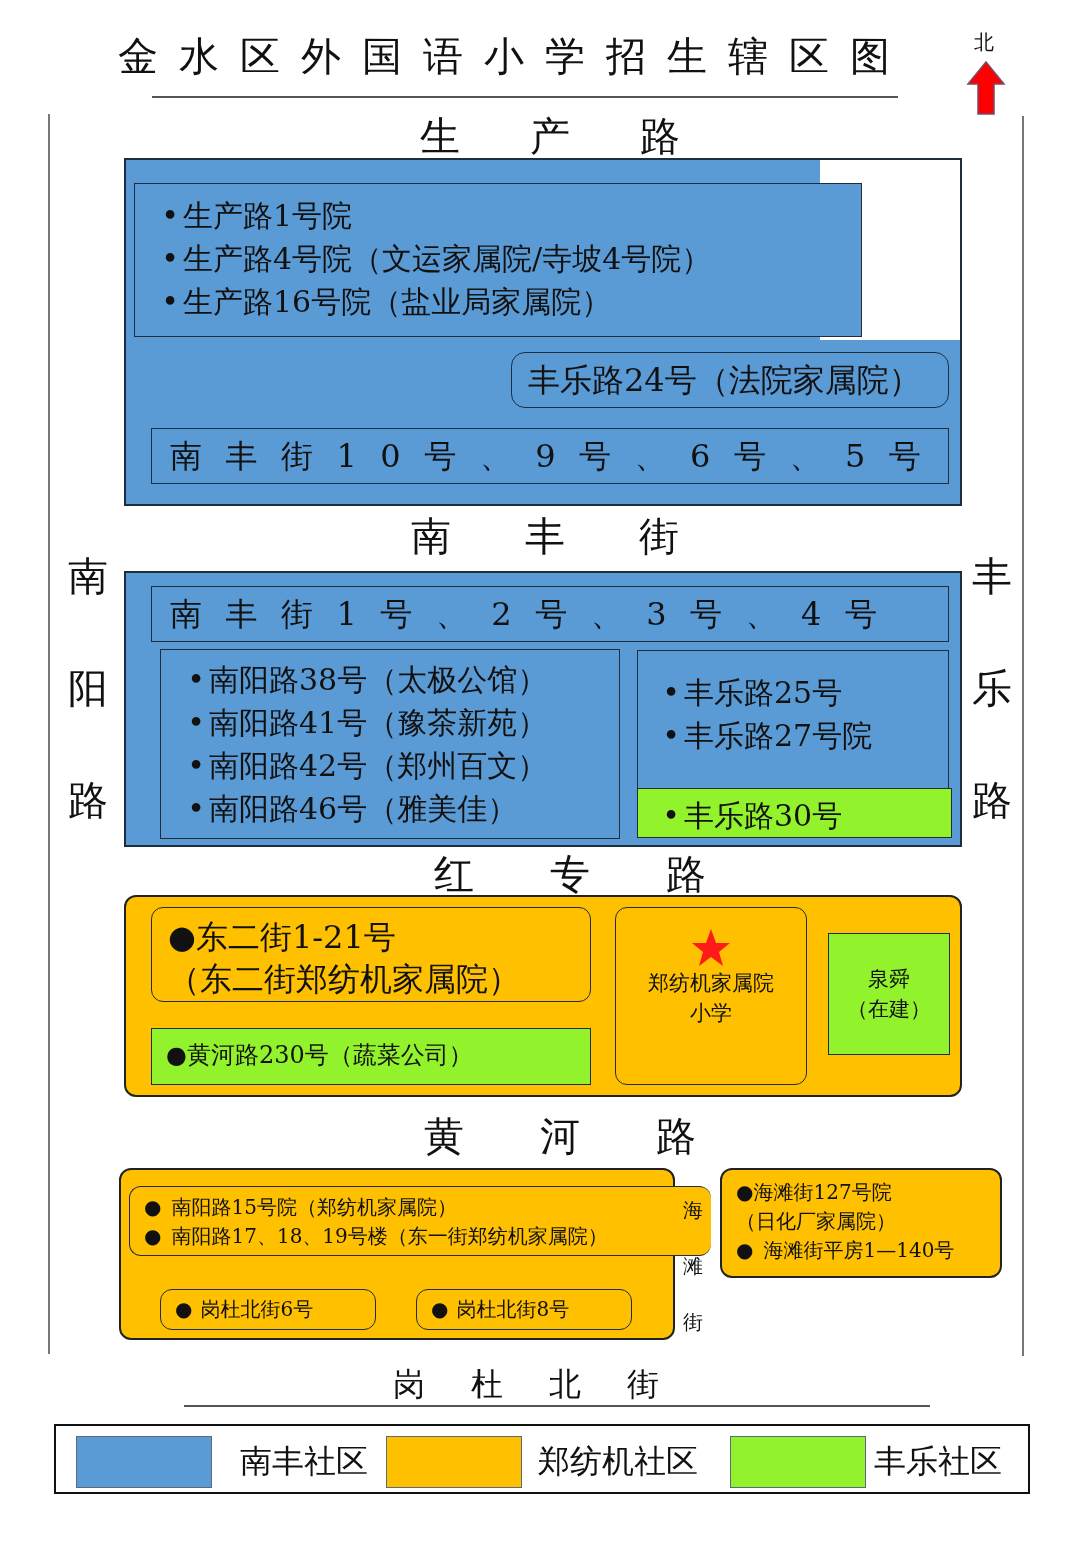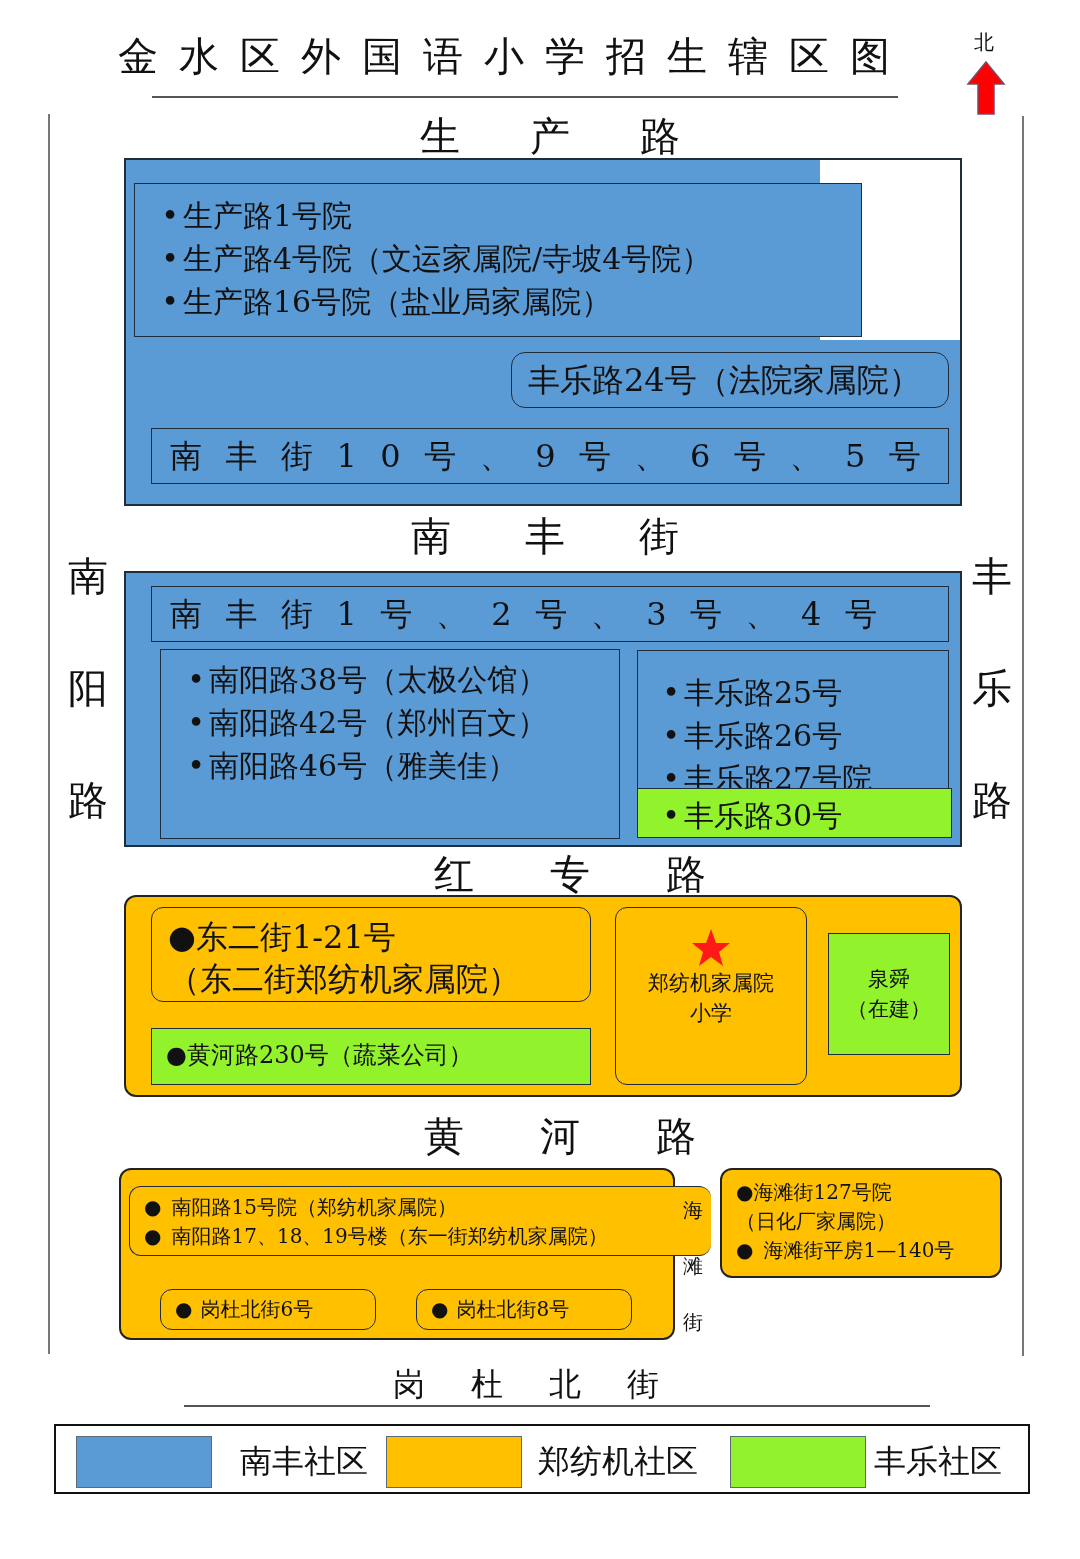--- a/index.html
+++ b/index.html
@@ -94,28 +94,28 @@
   <span style="height:112px; line-height:52px;">丰</span>
   <span style="height:112px; line-height:52px;">乐</span>
   <span style="line-height:52px;">路</span>
 </div>
 
 <div class="abs blue bd2" style="left:124px; top:571px; width:838px; height:276px;"></div>
 <div class="abs blue bd1 serif spaced" style="left:151px; top:586px; width:798px; height:56px; font-size:32px; line-height:54px; padding-left:18px; letter-spacing:23.5px;">南丰街1号、2号、3号、4号</div>
 <div class="abs blue bd1" style="left:131px; top:649px; width:460px; height:190px; padding:8px 0 0 22px;margin-left:29px;">
   <ul class="list serif" style="font-size:30px; line-height:43px;">
     <li class="dot">南阳路38号（太极公馆）</li>
+    <li class="dot">南阳路41号（豫茶新苑）</li>
     <li class="dot">南阳路42号（郑州百文）</li>
     <li class="dot">南阳路46号（雅美佳）</li>
   </ul>
 </div>
 <div class="abs blue bd1" style="left:637px; top:650px; width:312px; height:140px; padding:20px 0 0 20px;">
   <ul class="list serif" style="font-size:30px; line-height:43px;">
     <li class="dot">丰乐路25号</li>
-    <li class="dot">丰乐路26号</li>
     <li class="dot">丰乐路27号院</li>
   </ul>
 </div>
 <div class="abs green bd1" style="left:637px; top:788px; width:315px; height:50px; padding-left:20px;">
   <span class="dot serif" style="font-size:30px; line-height:54px; white-space:nowrap;">丰乐路30号</span>
 </div>
 
 <div class="abs road-h sans" style="left:410px; top:850px; width:320px;">
   <span style="margin-right:76px">红</span><span style="margin-right:76px">专</span><span>路</span>
 </div>

